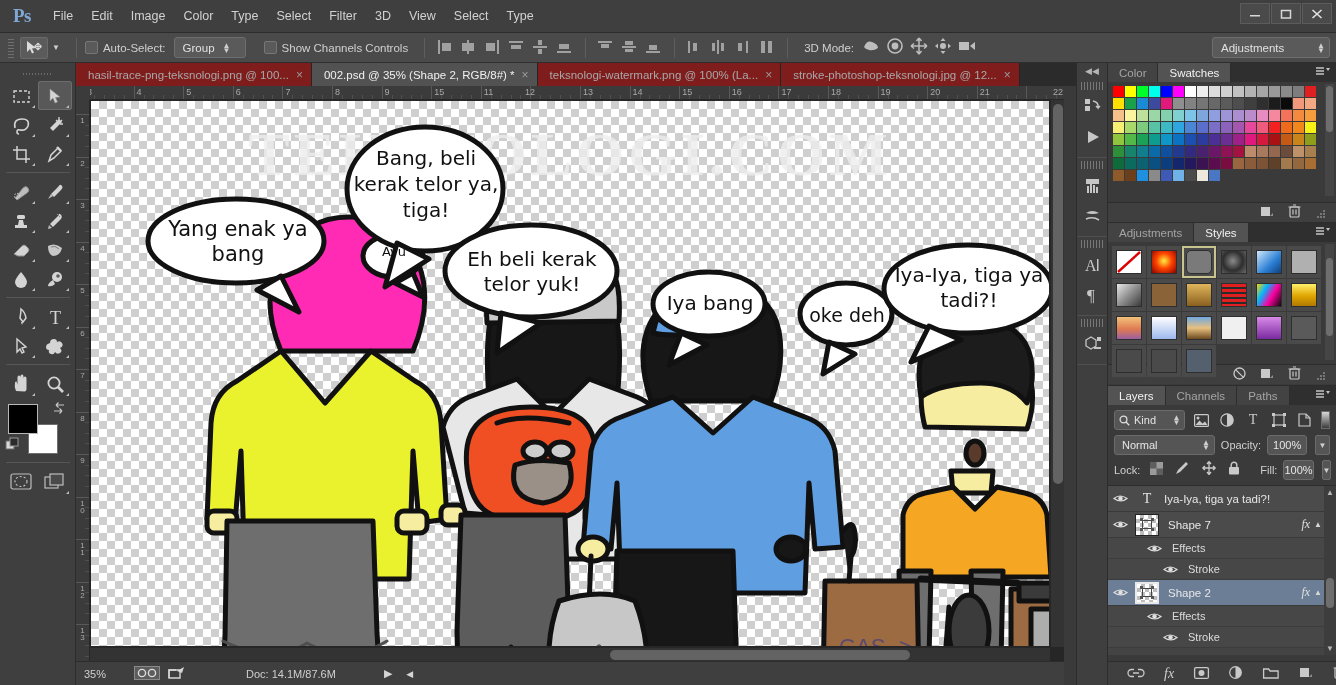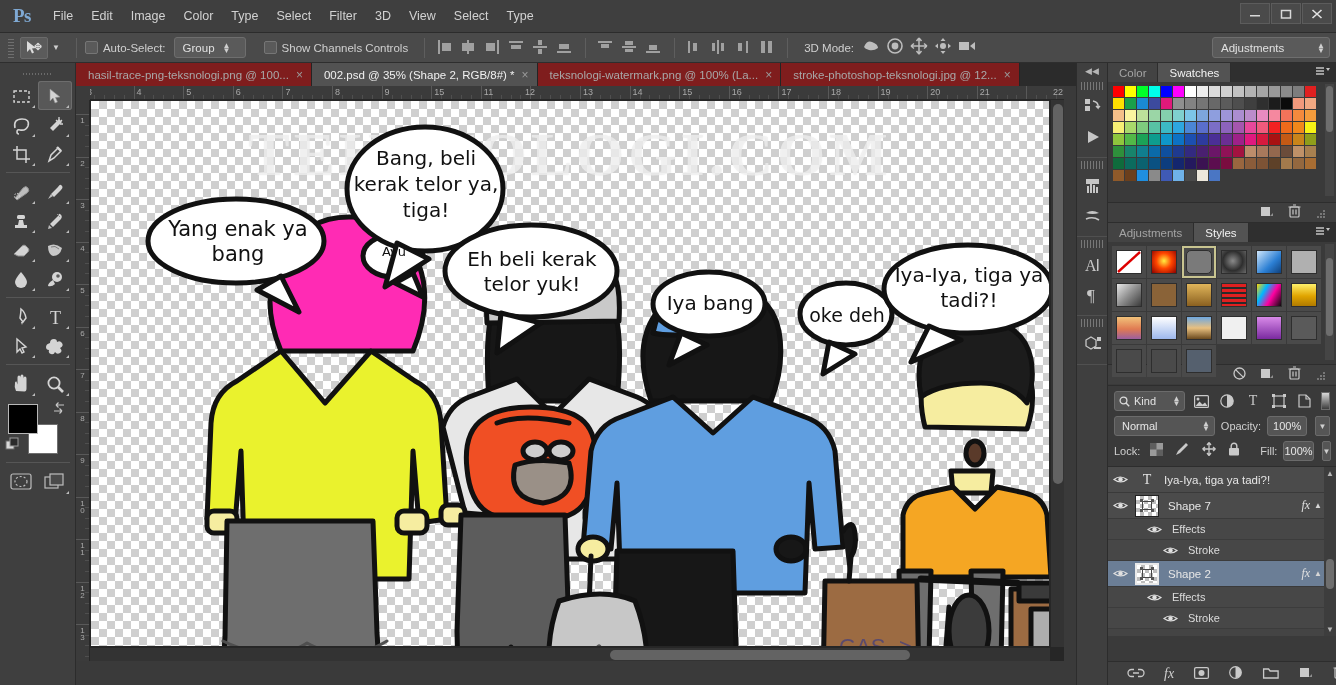--- a/index.html
+++ b/index.html
@@ -921,20 +921,40 @@
     </div>
 
     <div class="scroll-v">
       <div class="thumb"></div>
     </div>
     <div class="scroll-h">
       <div class="thumb"></div>
     </div>
   </div>
 
+  <div class="statusbar">
+    <div class="zoomfield">35%</div>
+    <div style="margin-left:6px">
+      <svg width="26" height="14">
+          <rect x="0.5" y="0.5" width="25" height="13" fill="#5c5c5c" stroke="#8a8a8a"></rect>
+      <circle cx="8" cy="7" r="3.6" fill="none" stroke="#dcdcdc" stroke-width="1.4"></circle>
+      <circle cx="18" cy="7" r="3.6" fill="none" stroke="#dcdcdc" stroke-width="1.4"></circle>
+        </svg>
+    </div>
+    <div style="margin-left:8px">
+      <svg width="18" height="14">
+          <path d="M1 12 V4 h7" fill="none" stroke="#d6d6d6" stroke-width="1.4"></path>
+      <path d="M1 12 V4 h11 v8 z" fill="none" stroke="#d6d6d6" stroke-width="1.4"></path>
+      <path d="M9 5 l7 -4 l-2 6 z" fill="#d6d6d6"></path>
+        </svg>
+    </div>
+    <div class="status-doc">Doc: 14.1M/87.6M</div>
+    <div style="margin-left:48px;color:#d6d6d6;font-size:11px">▶</div>
+    <div style="margin-left:14px;color:#d6d6d6;font-size:9px">◀</div>
+  </div>
 
   <div class="iconrail" id="iconrail">
     <div class="rail-collapse">◀◀</div>
   <div class="rail-grp">
         <div class="rail-grip"></div>
         <div class="rail-btn">
           <svg width="18" height="18">
             <rect x="1" y="1" width="5" height="5" fill="#c6c6c6"></rect>
             <rect x="1" y="8" width="5" height="5" fill="#c6c6c6"></rect>
             <path d="M9 3 q6 1 5 7 l-2 -2 m2 2 l2 -2" fill="none" stroke="#c6c6c6" stroke-width="1.5"></path>
@@ -1272,20 +1292,31 @@
               <circle cx="7" cy="5" r="1" fill="#8b8b8b"></circle>
               <circle cx="1" cy="8" r="1" fill="#8b8b8b"></circle>
               <circle cx="4" cy="8" r="1" fill="#8b8b8b"></circle>
               <circle cx="7" cy="8" r="1" fill="#8b8b8b"></circle>
             </svg>
         </div>
       </div>
     </div>
 
     <div style="height:299px;position:relative">
+      <div class="panel-tabs" id="tabs-layers">
+        <div class="ptab active">Layers</div>
+          <div class="ptab">Channels</div>
+          <div class="ptab">Paths</div>
+          <div class="pmenu">
+          <svg width="16" height="11">
+              <path d="M1 2 h8 M1 5 h8 M1 8 h8" stroke="#c4c4c4" stroke-width="1.3"></path>
+              <path d="M11 2 l4 0 l-2 3 z" fill="#c4c4c4"></path>
+            </svg>
+        </div>
+      </div>
 
       <div class="layers-ctrls">
         <div class="lrow">
           <div class="kindbox">
             <svg width="11" height="11">
                 <circle cx="4.5" cy="4.5" r="3.4" fill="none" stroke="#dcdcdc" stroke-width="1.3"></circle>
                 <path d="M7 7 l3.2 3.2" stroke="#dcdcdc" stroke-width="1.4"></path>
               </svg>
             <span>Kind</span>
             <span class="spin" style="margin-left:auto">

